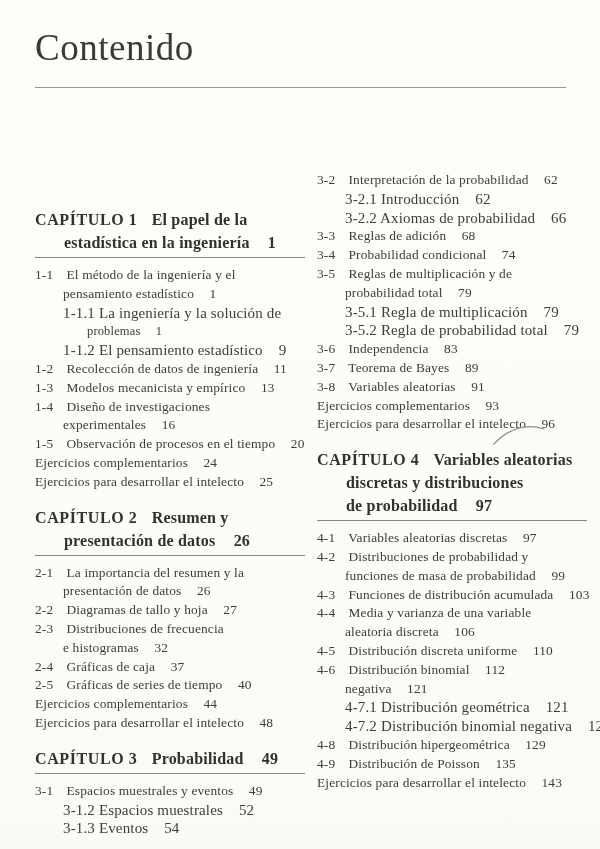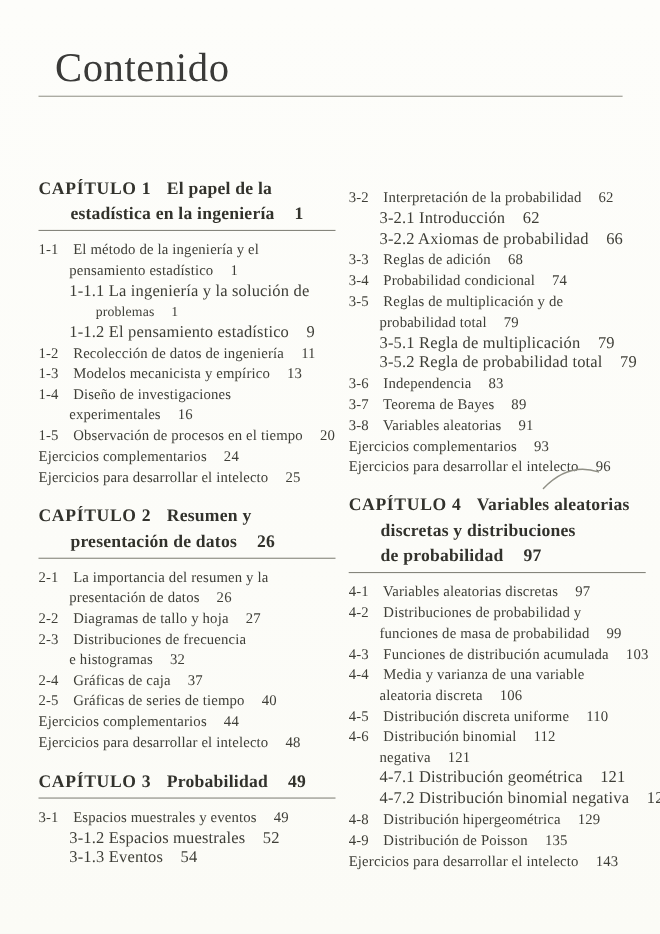--- a/index.html
+++ b/index.html
@@ -10,37 +10,37 @@
   }
   .page {
     position:relative;
     width:600px; height:849px;
     background:linear-gradient(180deg,#fdfdfa 0%, #fcfcf8 60%, #fbfbf6 100%);
     overflow:hidden;
     color:#3e3e37;
   }
   .page-title {
     position:absolute; left:35px; top:26px;
-    margin:15px;
+    margin:0;
     font-size:37px; font-weight:400; line-height:44px;
     letter-spacing:0.5px;
     color:#3a3a38;
     font-family:Liberation Serif, serif;
   }
   .title-rule {
     position:absolute; left:35px; top:87px;
     width:531px; height:1px;
     background:#98988e;
   }
   .columns {
     position:absolute; left:35px; top:160px;
     display:flex;
   }
   .column { width:270px; }
-  .column.left { margin-right:12px; }
+  .column.left { margin-right:12px;margin-top:48px; }
   .column.right { padding-top:11px; }
 
   .chapter + .chapter { margin-top:14px; }
 
   .h-line {
     font-size:16px; font-weight:700; line-height:23px;
     letter-spacing:0.2px; color:#32322c;
     white-space:nowrap;
   }
   .h-line.h-cont { padding-left:29px; }

